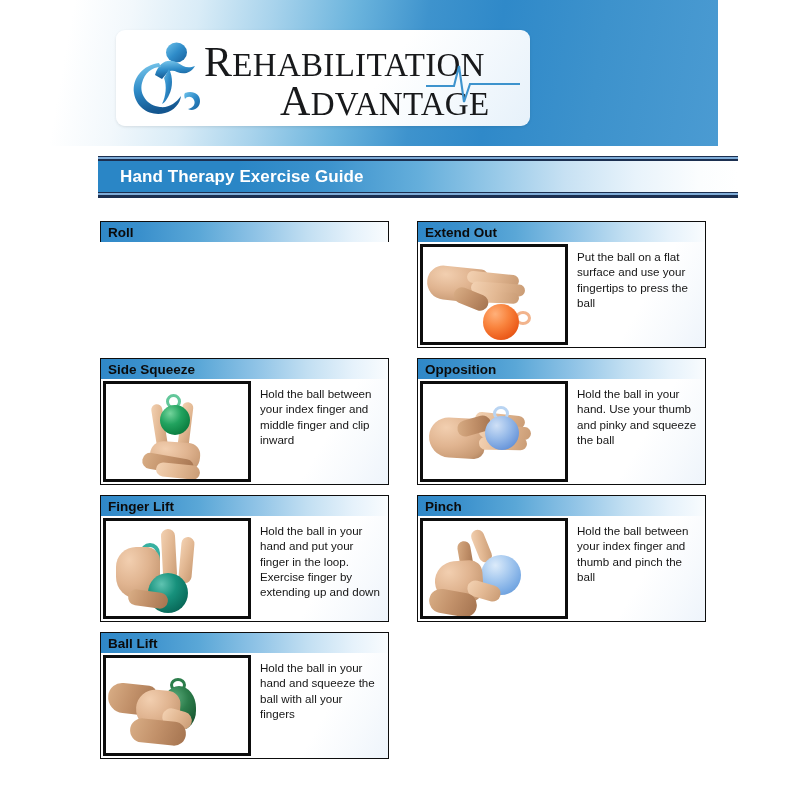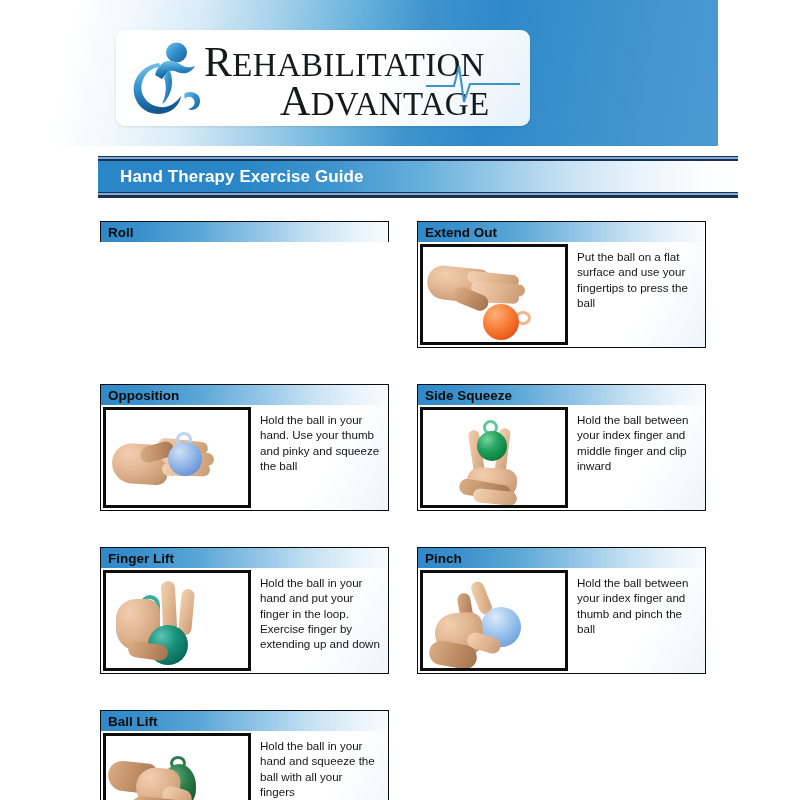--- a/index.html
+++ b/index.html
@@ -134,21 +134,21 @@
 
   
   .grid {
     position: absolute;
     left: 100px; top: 221px;
     width: 606px;
   }
   .grid-row {
     display: flex;
     justify-content: space-between;
-    margin-bottom: 36px;
+    margin-bottom: 10px;
   }
   .grid-row:last-child { margin-bottom: 0; }
 
   .cell {
     width: 289px;
     position: relative;
   }
 
   .cell-label {
     height: 21px;
@@ -319,62 +319,62 @@
           </div>
         </div>
       </div>
 
     </div>
 
     <div class="grid-row">
 
       <div class="cell">
         <div class="cell-label">
+          <span class="cell-label-text">Side Squeeze</span>
+        </div>
+        <div class="cell-body">
+          <div class="photo">
+            <div class="art">
+              <div class="finger" style="left:48px;top:20px;width:11px;height:46px;border-radius:6px;transform:rotate(-9deg);"></div>
+              <div class="finger" style="left:74px;top:18px;width:11px;height:48px;border-radius:6px;transform:rotate(7deg);"></div>
+              <div class="loop g" style="left:60px;top:10px;width:15px;height:15px;"></div>
+              <div class="ball green" style="left:54px;top:21px;width:30px;height:30px;"></div>
+              <div class="hand" style="left:44px;top:58px;width:50px;height:30px;border-radius:20px 18px 24px 26px;transform:rotate(4deg);"></div>
+              <div class="finger dark" style="left:36px;top:72px;width:52px;height:16px;border-radius:9px;transform:rotate(10deg);"></div>
+              <div class="finger" style="left:50px;top:80px;width:44px;height:14px;border-radius:8px;transform:rotate(6deg);"></div>
+            </div>
+          </div>
+          <div class="desc">
+            <div class="desc-text">Hold the ball between your index finger and middle finger and clip inward</div>
+          </div>
+        </div>
+      </div>
+
+      <div class="cell">
+        <div class="cell-label">
           <span class="cell-label-text">Opposition</span>
         </div>
         <div class="cell-body">
           <div class="photo">
             <div class="art">
               <div class="hand" style="left:6px;top:34px;width:56px;height:40px;border-radius:26px 12px 14px 28px;transform:rotate(3deg);"></div>
               <div class="finger" style="left:52px;top:30px;width:50px;height:13px;border-radius:7px;transform:rotate(6deg);"></div>
               <div class="finger" style="left:56px;top:42px;width:52px;height:13px;border-radius:7px;transform:rotate(3deg);"></div>
               <div class="finger" style="left:56px;top:53px;width:48px;height:13px;border-radius:7px;transform:rotate(1deg);"></div>
               <div class="finger dark" style="left:34px;top:34px;width:34px;height:16px;border-radius:9px;transform:rotate(-16deg);"></div>
               <div class="loop b" style="left:70px;top:22px;width:16px;height:15px;"></div>
               <div class="ball blue" style="left:62px;top:32px;width:34px;height:34px;"></div>
             </div>
           </div>
           <div class="desc">
             <div class="desc-text">Hold the ball in your hand. Use your thumb and pinky and squeeze the ball</div>
           </div>
         </div>
       </div>
 
-      <div class="cell">
-        <div class="cell-label">
-          <span class="cell-label-text">Side Squeeze</span>
-        </div>
-        <div class="cell-body">
-          <div class="photo">
-            <div class="art">
-              <div class="finger" style="left:48px;top:20px;width:11px;height:46px;border-radius:6px;transform:rotate(-9deg);"></div>
-              <div class="finger" style="left:74px;top:18px;width:11px;height:48px;border-radius:6px;transform:rotate(7deg);"></div>
-              <div class="loop g" style="left:60px;top:10px;width:15px;height:15px;"></div>
-              <div class="ball green" style="left:54px;top:21px;width:30px;height:30px;"></div>
-              <div class="hand" style="left:44px;top:58px;width:50px;height:30px;border-radius:20px 18px 24px 26px;transform:rotate(4deg);"></div>
-              <div class="finger dark" style="left:36px;top:72px;width:52px;height:16px;border-radius:9px;transform:rotate(10deg);"></div>
-              <div class="finger" style="left:50px;top:80px;width:44px;height:14px;border-radius:8px;transform:rotate(6deg);"></div>
-            </div>
-          </div>
-          <div class="desc">
-            <div class="desc-text">Hold the ball between your index finger and middle finger and clip inward</div>
-          </div>
-        </div>
-      </div>
-
     </div>
 
     <div class="grid-row">
 
       <div class="cell">
         <div class="cell-label">
           <span class="cell-label-text">Finger Lift</span>
         </div>
         <div class="cell-body">
           <div class="photo">

